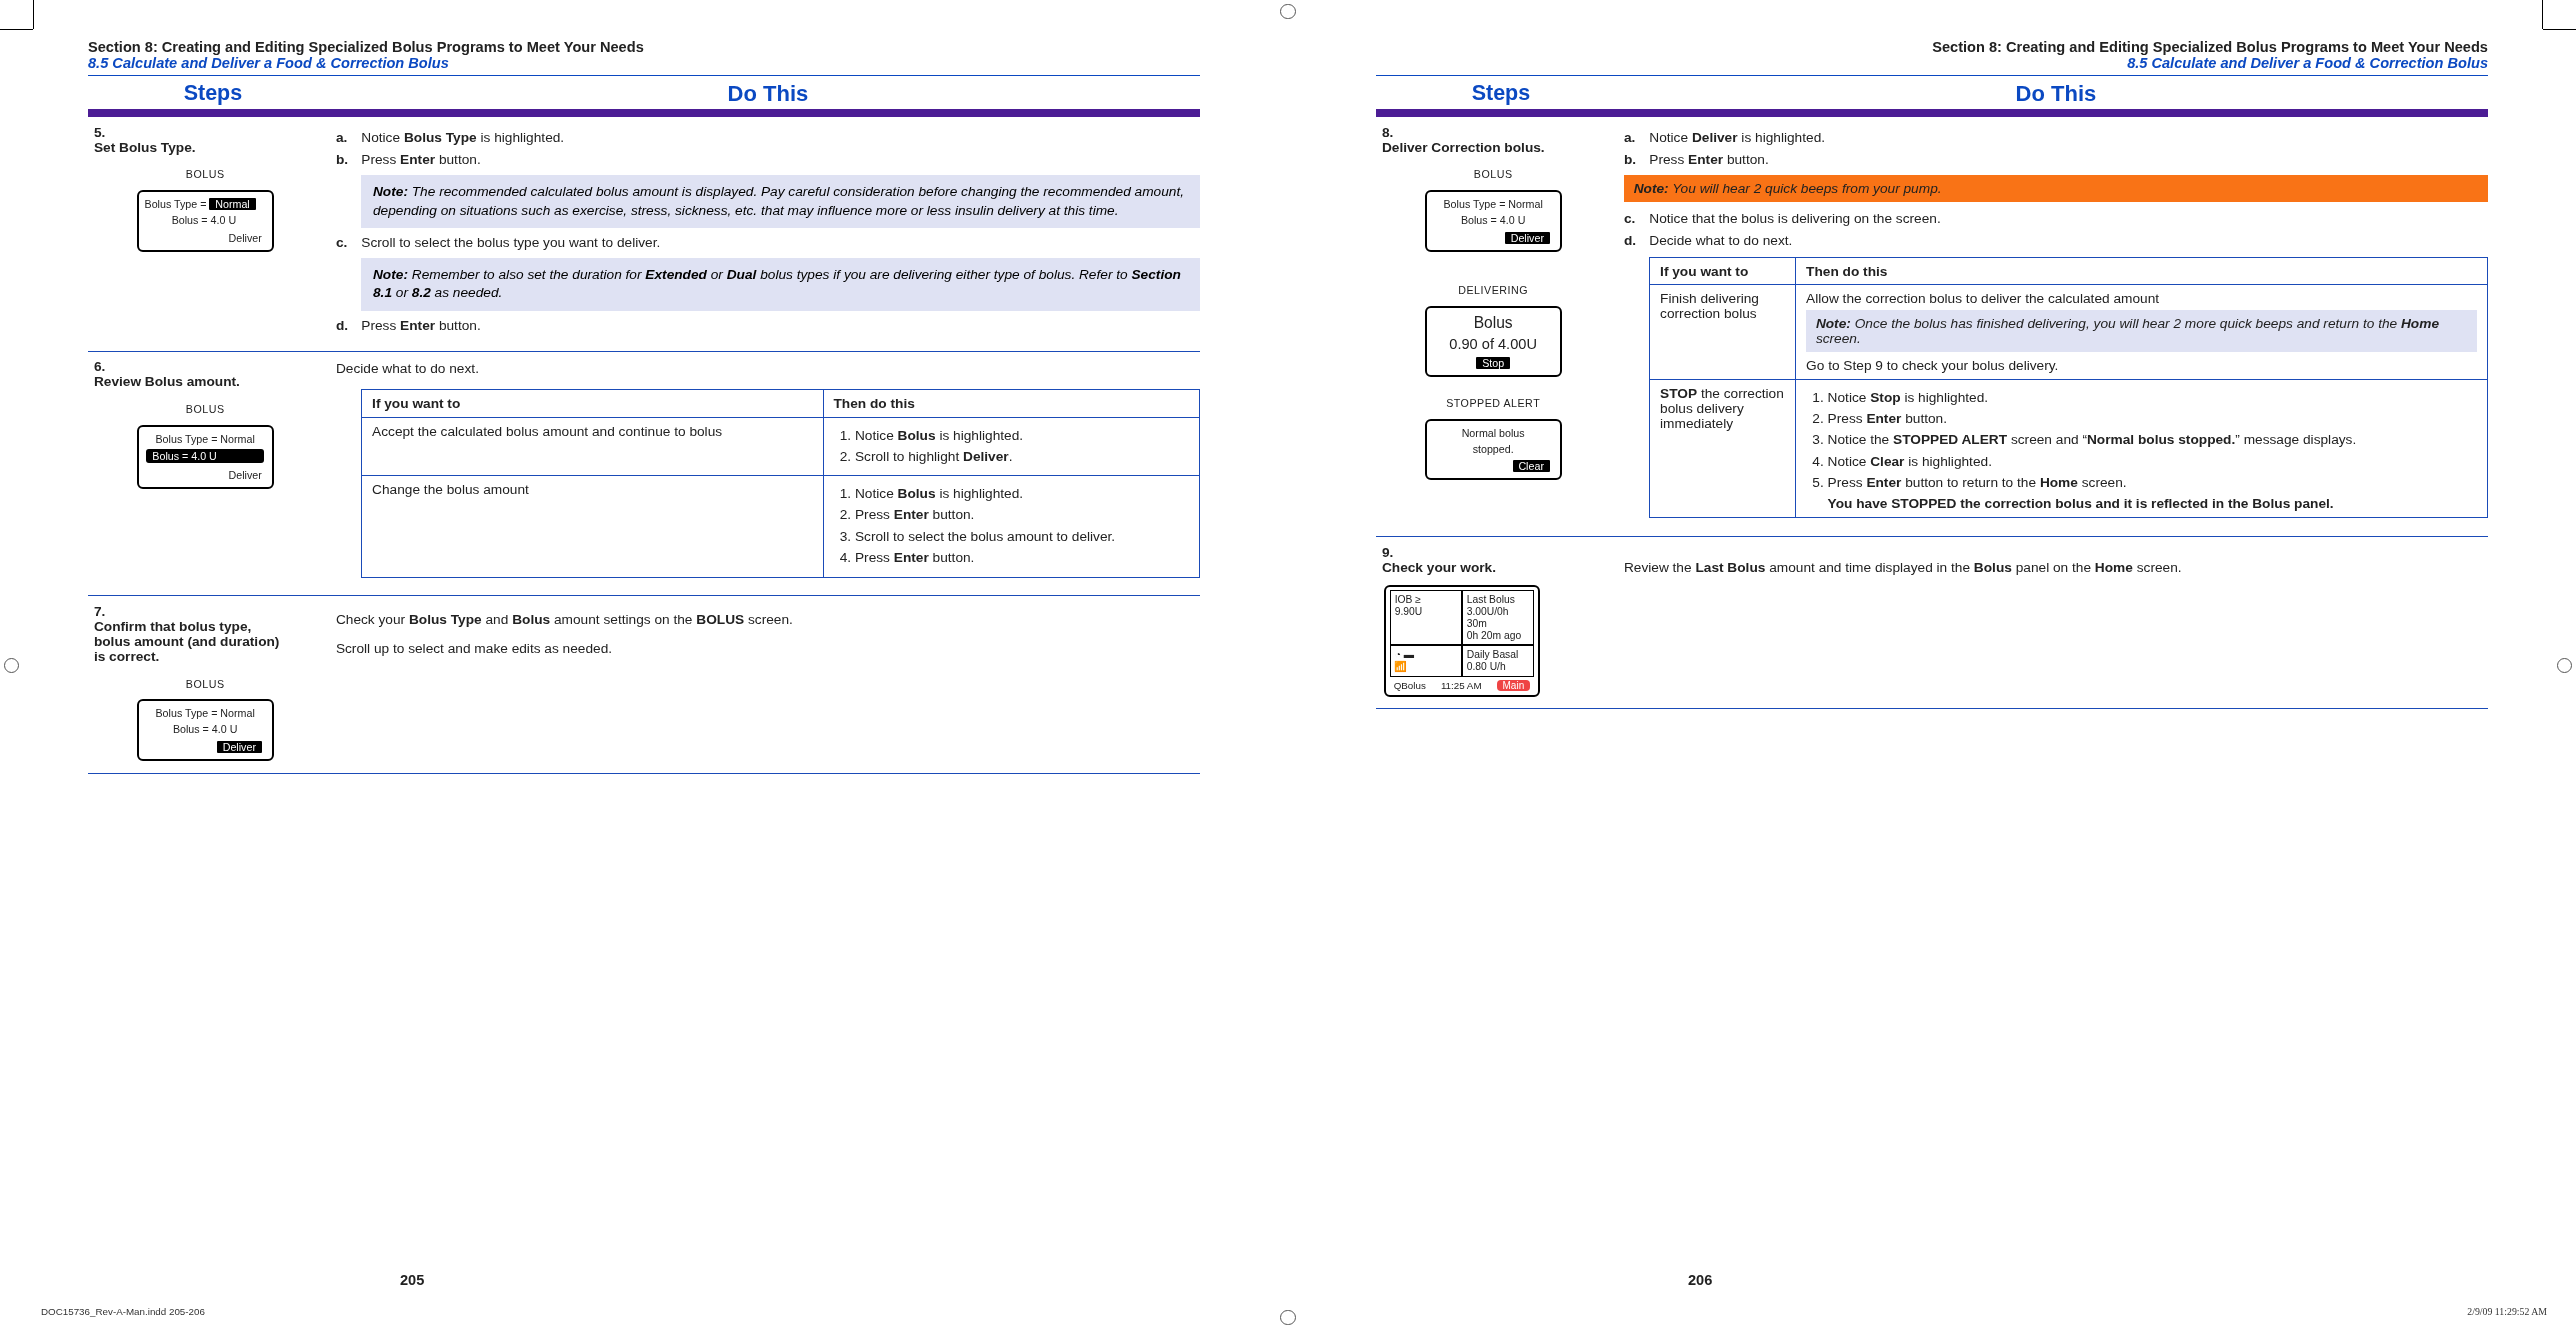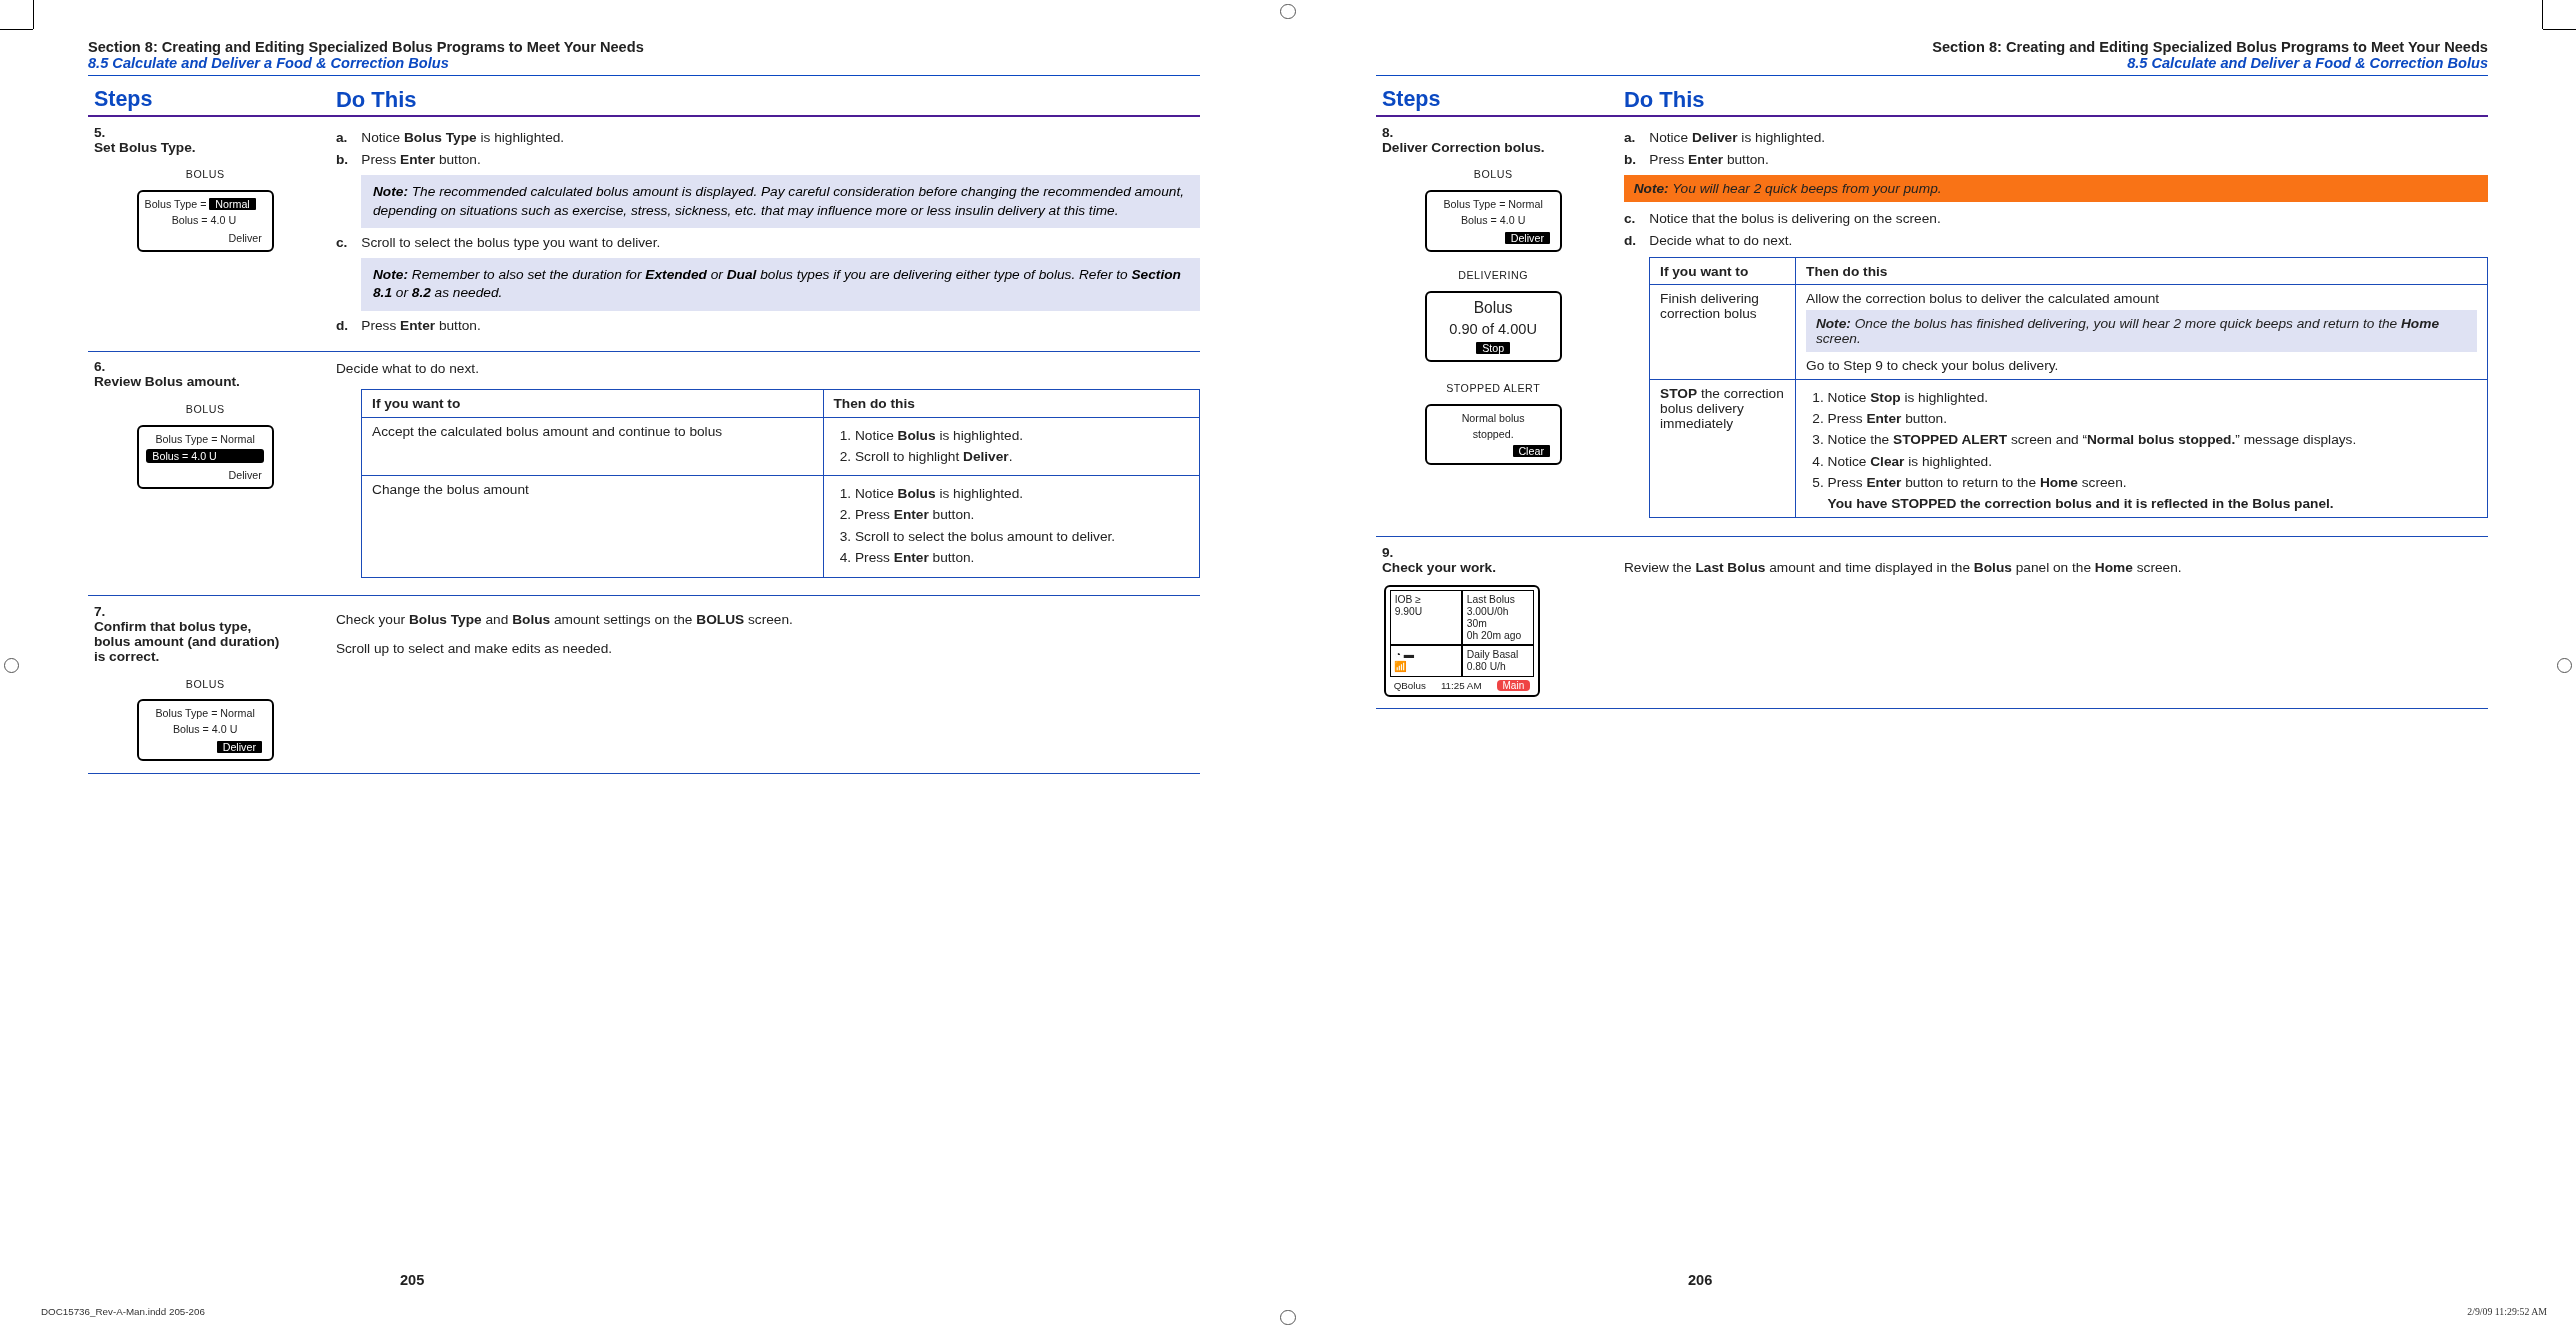--- a/index.html
+++ b/index.html
@@ -11,21 +11,21 @@
   .reg.tc { left: calc(50% - 7.8px); top: 3.9px; }
   .reg.bc { left: calc(50% - 7.8px); bottom: 5.9px; }
   .reg.lc { left: 3.9px; top: calc(50% - 7.8px); }
   .reg.rc { right: 3.9px; top: calc(50% - 7.8px); }
   .hdr-left .sect { font-weight: 700; font-size: 14.6px; }
   .hdr-left .sub { color: #0b49c2; font-style: italic; font-weight: 700; font-size: 14.6px; }
   .hdr-right { text-align: right; }
   .hdr-right .sect { font-weight: 700; font-size: 14.6px; }
   .hdr-right .sub { color: #0b49c2; font-style: italic; font-weight: 700; font-size: 14.6px; }
   .rule { height: 1px; background: #0b49c2; margin: 3.9px 0 0 0; }
-  .col-hdrs { display: flex; margin-top: 11px; border-bottom: 2px solid #4c1d95; padding-bottom: 2px; }
+  .col-hdrs { display: flex; margin-top: 5px; border-bottom: 8px solid #4c1d95; padding-bottom: 2px; text-align: center; }
   .col-hdrs .steps { width: 244px; color: #0b49c2; font-weight: 800; font-size: 21.5px; padding-left: 5.9px; }
   .col-hdrs .dothis { flex: 1; color: #0b49c2; font-weight: 800; font-size: 22px; padding-left: 3.9px; }
   .step-row { display: flex; border-bottom: 1px solid #1a4bb8; padding: 7.8px 0 11.7px 0; }
   .step-left { width: 244px; padding-left: 5.9px; padding-right: 15.6px; }
   .step-left .num { display: inline-block; width: 25.4px; font-weight: 700; vertical-align: top; }
   .step-left .title { display: inline-block; width: calc(100% - 29px); font-weight: 700; vertical-align: top; }
   .step-right { flex: 1; padding-left: 3.9px; }
   .sub-item { display: flex; margin: 3.9px 0; line-height: 1.35; }
   .sub-item .lett { width: 25.4px; font-weight: 700; }
   .sub-item .txt { flex: 1; }
@@ -207,21 +207,21 @@
         <span class="num">8.</span>
         <span class="title">Deliver Correction bolus.</span>
 
         <div class="screen-title-above">BOLUS</div>
         <div class="screen">
           <div class="line center">Bolus Type = Normal</div>
           <div class="line center">Bolus = 4.0 U</div>
           <div class="bot"><span class="hl">Deliver</span></div>
         </div>
 
-        <div class="screen-title-above" style="margin-top:17px">DELIVERING</div>
+        <div class="screen-title-above" style="margin-top:32px">DELIVERING</div>
         <div class="screen">
           <div class="line center" style="font-size:15.6px;font-weight:400">Bolus</div>
           <div class="line center" style="font-size:14.6px">0.90 of 4.00U</div>
           <div class="bot" style="text-align:center"><span class="hl">Stop</span></div>
         </div>
 
         <div class="screen-title-above" style="margin-top:19.5px">STOPPED ALERT</div>
         <div class="screen">
           <div class="line center">Normal bolus</div>
           <div class="line center">stopped.</div>

